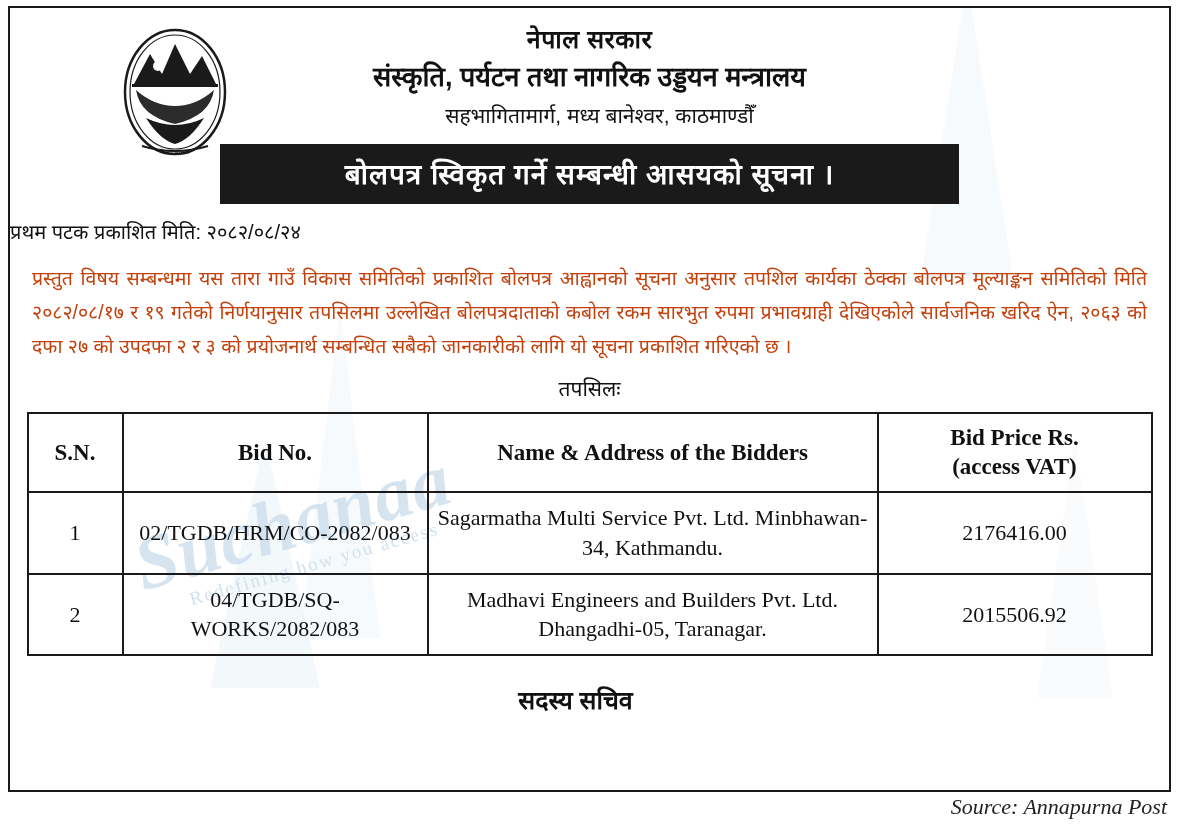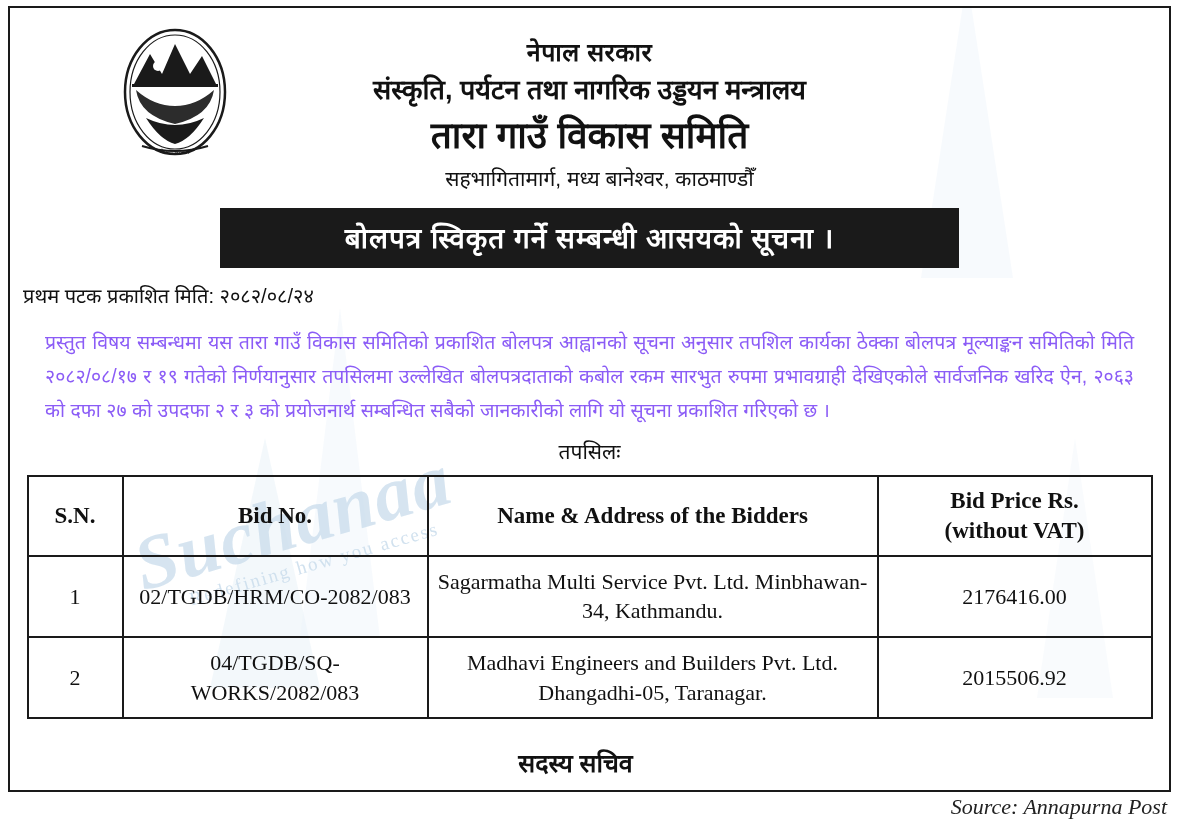--- a/index.html
+++ b/index.html
@@ -90,21 +90,21 @@
   .wm-tri-4 {
     right: 60px; top: 430px;
     border-left: 38px solid transparent;
     border-right: 38px solid transparent;
     border-bottom: 260px solid #f1f7fb;
   }
   
   .content {
     position: relative;
     z-index: 2;
-    padding: 13px;
+    padding: 0;
   }
   .emblem {
     position: absolute;
     left: 110px;
     top: 18px;
     width: 110px;
     height: 135px;
   }
   .hdr {
     text-align: center;
@@ -158,21 +158,21 @@
     font-family: "Liberation Sans", sans-serif;
     font-size: 20px;
     margin-top: 14px;
     color: #111;
   }
   .body-para {
     margin: 16px 22px 0 22px;
     font-family: "Liberation Sans", sans-serif;
     font-size: 19.5px;
     line-height: 1.75;
-    color: #8b5cf6;
+    color: #c2410c;
     text-align: justify;
     text-justify: inter-word;
   }
   .tapasil {
     text-align: center;
     font-family: "Liberation Sans", sans-serif;
     font-size: 21px;
     margin-top: 10px;
     color: #111;
   }
@@ -253,21 +253,20 @@
           <path d="M26 92 q29 14 58 0 q-14 22 -29 26 q-15 -4 -29 -26 Z" fill="#1a1a1a"></path>
           <circle cx="38" cy="40" r="5" fill="#ffffff"></circle>
           <path d="M22 120 q33 10 66 0" fill="none" stroke="#1a1a1a" stroke-width="2"></path>
           <text x="55" y="128" font-size="6" text-anchor="middle" fill="#1a1a1a" font-family="Liberation Sans, sans-serif">नेपाल सरकार</text>
         </svg>
       </div>
 
       <div class="hdr">
         <div class="np gov-line">नेपाल सरकार</div>
         <div class="np ministry-line">संस्कृति, पर्यटन तथा नागरिक उड्डयन मन्त्रालय</div>
-        <div class="np committee-line">तारा गाउँ विकास समिति</div>
         <div class="np address-line">सहभागितामार्ग, मध्य बानेश्वर, काठमाण्डौँ</div>
       </div>
 
       <div class="title-bar">
         <span>बोलपत्र स्विकृत गर्ने सम्बन्धी आसयको सूचना ।</span>
       </div>
 
       <div class="pub-date">प्रथम पटक प्रकाशित मिति: २०८२/०८/२४</div>
 
       <div class="body-para">प्रस्तुत विषय सम्बन्धमा यस तारा गाउँ विकास समितिको प्रकाशित बोलपत्र आह्वानको सूचना अनुसार तपशिल कार्यका ठेक्का बोलपत्र मूल्याङ्कन समितिको मिति २०८२/०८/१७ र १९ गतेको निर्णयानुसार तपसिलमा उल्लेखित बोलपत्रदाताको कबोल रकम सारभुत रुपमा प्रभावग्राही देखिएकोले सार्वजनिक खरिद ऐन, २०६३ को दफा २७ को उपदफा २ र ३  को प्रयोजनार्थ सम्बन्धित सबैको जानकारीको लागि यो सूचना प्रकाशित गरिएको छ ।</div>
@@ -281,21 +280,21 @@
           <col class="col-name">
           <col class="col-price">
         </colgroup>
         <thead>
           <tr>
             <th>S.N.</th>
             <th>Bid No.</th>
             <th>Name &amp; Address of the Bidders</th>
             <th>
               <div>Bid Price Rs.</div>
-              <div>(without VAT)</div>
+              <div>(access VAT)</div>
             </th>
           </tr>
         </thead>
         <tbody>
           <tr>
             <td>1</td>
             <td>02/TGDB/HRM/CO-2082/083</td>
             <td>Sagarmatha Multi Service Pvt. Ltd. Minbhawan-34, Kathmandu.</td>
             <td>2176416.00</td>
           </tr>

